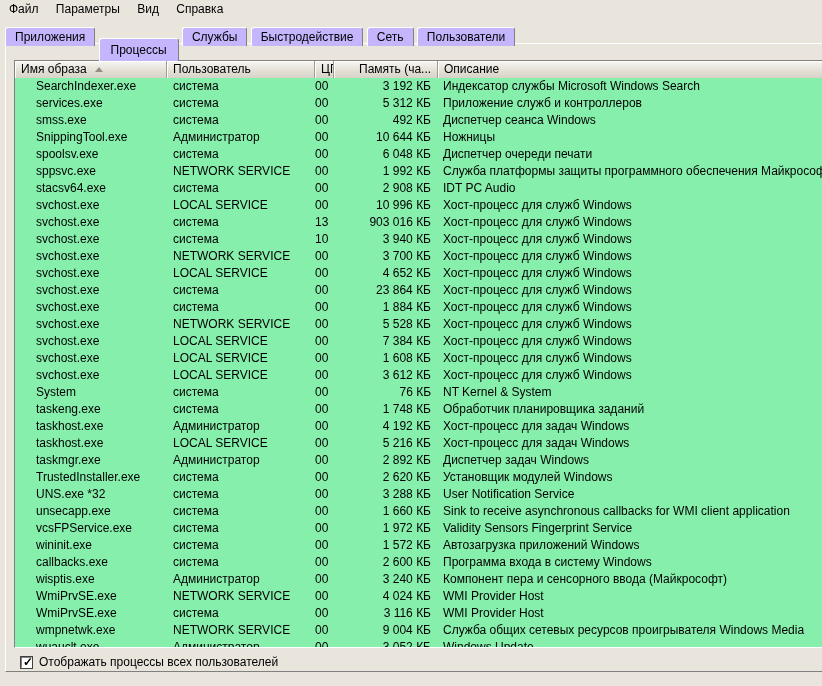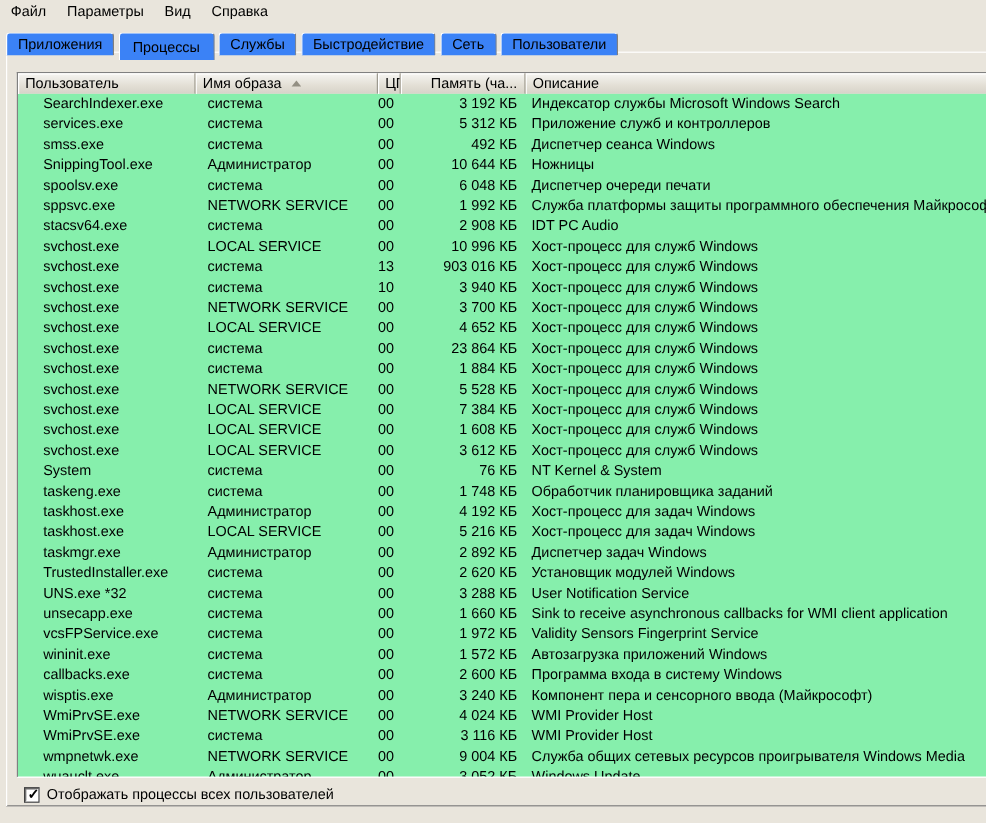--- a/index.html
+++ b/index.html
@@ -14,30 +14,30 @@
   }
   
   .menubar { height:18px; padding:1px 0 0 2px; }
   .menu-item { display:inline-block; padding:1px 7px; cursor:default; }
   
   .tabstrip { position:absolute; left:5px; top:23px; height:21px; white-space:nowrap; z-index:3; }
   .tab {
     display:inline-block; vertical-align:bottom;
     padding:2px 9px 2px;
     margin-top:3px;
-    background:#3b82f6;
+    background:#c4b5fd;
     border:1px solid #808080;
     border-bottom:none;
     border-top:1px solid #fff; border-left:1px solid #fff;
     border-top-left-radius:3px; border-top-right-radius:3px;
     position:relative; cursor:default;
   }
   .tab.active {
     margin-top:0; padding:4px 11px 4px;
-    z-index:4; top:4px;
+    z-index:4; top:15px;
   }
   
   .tabpage {
     position:absolute; left:5px; right:-3px; top:43px; bottom:14px;
     background:#e9e5dc;
     border-top:1px solid #fff; border-left:1px solid #fff;
     border-right:1px solid #808080; border-bottom:1px solid #808080;
   }
   
   .listview {
@@ -108,24 +108,24 @@
   <span class="tab">Службы</span>
   <span class="tab">Быстродействие</span>
   <span class="tab">Сеть</span>
   <span class="tab">Пользователи</span>
 </div>
 
 <div class="tabpage"></div>
 
 <div class="listview">
   <div class="lv-header">
-    <div class="hcell c2">Пользователь</div>
     <div class="hcell c1">
       <span>Имя образа</span><span class="sort-arrow"></span>
     </div>
+    <div class="hcell c2">Пользователь</div>
     <div class="hcell c3">ЦП</div>
     <div class="hcell c4">Память (ча...</div>
     <div class="hcell c5">Описание</div>
   </div>
   <div class="lv-body">
       <div class="row">
         <span class="cell c1">SearchIndexer.exe</span>
         <span class="cell c2">система</span>
         <span class="cell c3">00</span>
         <span class="cell c4">3 192 КБ</span>

